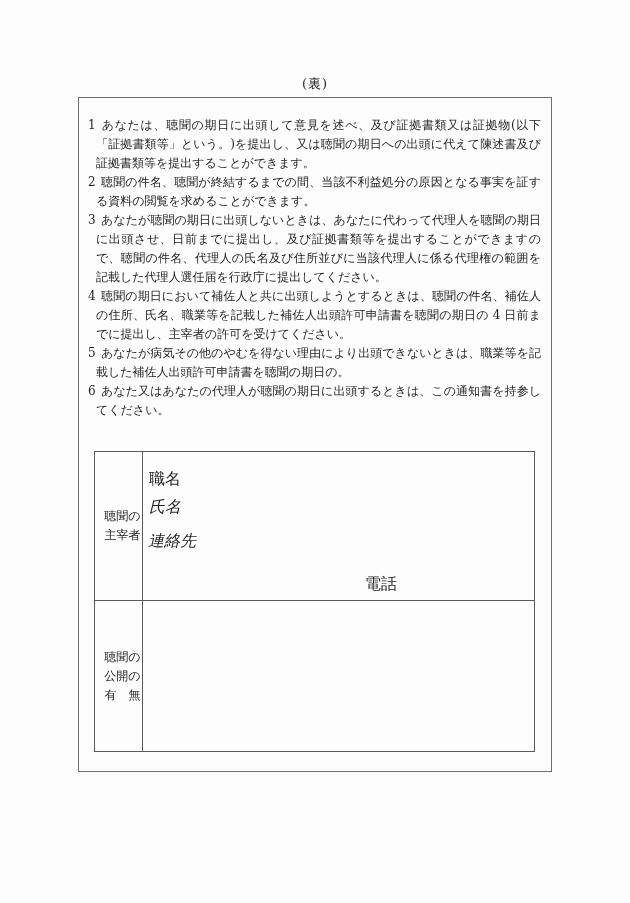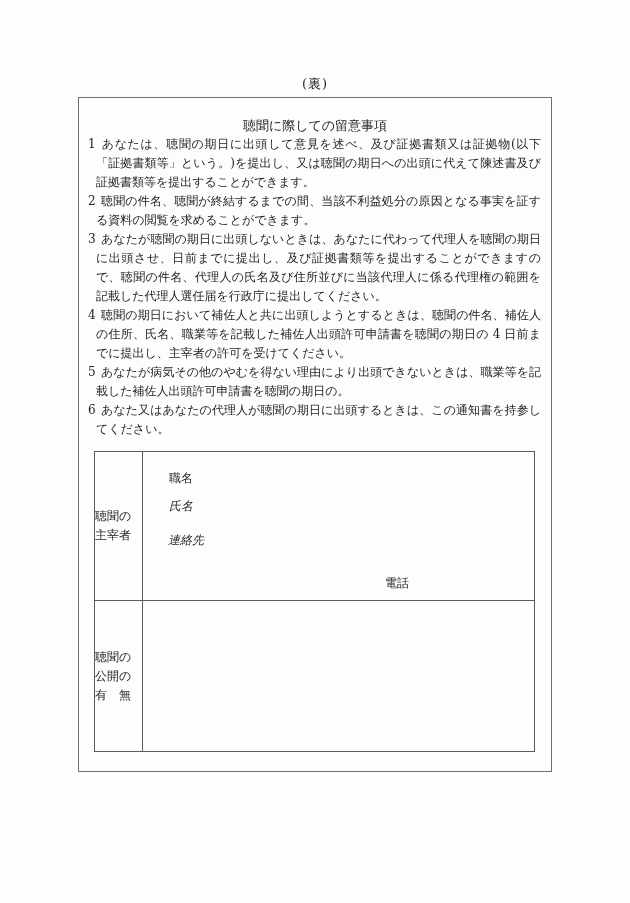--- a/index.html
+++ b/index.html
@@ -71,49 +71,49 @@
   }
   .hearing-table td {
     border: 1px solid #5a5a5a;
     padding: 0;
     font-size: 12px;
     vertical-align: middle;
     box-sizing: border-box;
   }
   .hearing-table .row-header {
     width: 48px;
+    text-align: center;
+    padding-left: 8px;
   }
   .hearing-table .row-header div {
     line-height: 19px;
   }
   .hearing-table .row-body {
     position: relative;
   }
   .row-1 { height: 149px; }
   .row-2 { height: 151px; }
   .field-label {
     position: absolute;
-    font-size: 12px;
+    font-size: 16px;
     line-height: 13px;
     white-space: pre;
-    margin-left: 20px;
   }
   .pos-label  { left: 6px;  top: 20px; }
   .name-label { left: 6px;  top: 48px; font-style: italic; }
   .contact-label { left: 5px; top: 82px; font-style: italic; }
   .phone-label { left: 222px; top: 125px; }
 </style>
 </head>
 <body>
 
 <div class="side-label">(裏)</div>
 
 <div class="notice-box">
 
-  <h1 class="notice-title">聴聞に際しての留意事項</h1>
 
   <div class="items">
     <p class="item"><span class="num">1</span><span>あなたは、聴聞の期日に出頭して意見を述べ、及び証拠書類又は証拠物(以下「証拠書類等」という。)を提出し、又は聴聞の期日への出頭に代えて陳述書及び証拠書類等を提出することができます。</span></p>
     <p class="item"><span class="num">2</span><span>聴聞の件名、聴聞が終結するまでの間、当該不利益処分の原因となる事実を証する資料の閲覧を求めることができます。</span></p>
     <p class="item"><span class="num">3</span><span>あなたが聴聞の期日に出頭しないときは、あなたに代わって代理人を聴聞の期日に出頭させ、日前までに提出し、及び証拠書類等を提出することができますので、聴聞の件名、代理人の氏名及び住所並びに当該代理人に係る代理権の範囲を記載した代理人選任届を行政庁に提出してください。</span></p>
     <p class="item"><span class="num">4</span><span>聴聞の期日において補佐人と共に出頭しようとするときは、聴聞の件名、補佐人の住所、氏名、職業等を記載した補佐人出頭許可申請書を聴聞の期日の 4 日前までに提出し、主宰者の許可を受けてください。</span></p>
     <p class="item"><span class="num">5</span><span>あなたが病気その他のやむを得ない理由により出頭できないときは、職業等を記載した補佐人出頭許可申請書を聴聞の期日の。</span></p>
     <p class="item"><span class="num">6</span><span>あなた又はあなたの代理人が聴聞の期日に出頭するときは、この通知書を持参してください。</span></p>
   </div>
 

